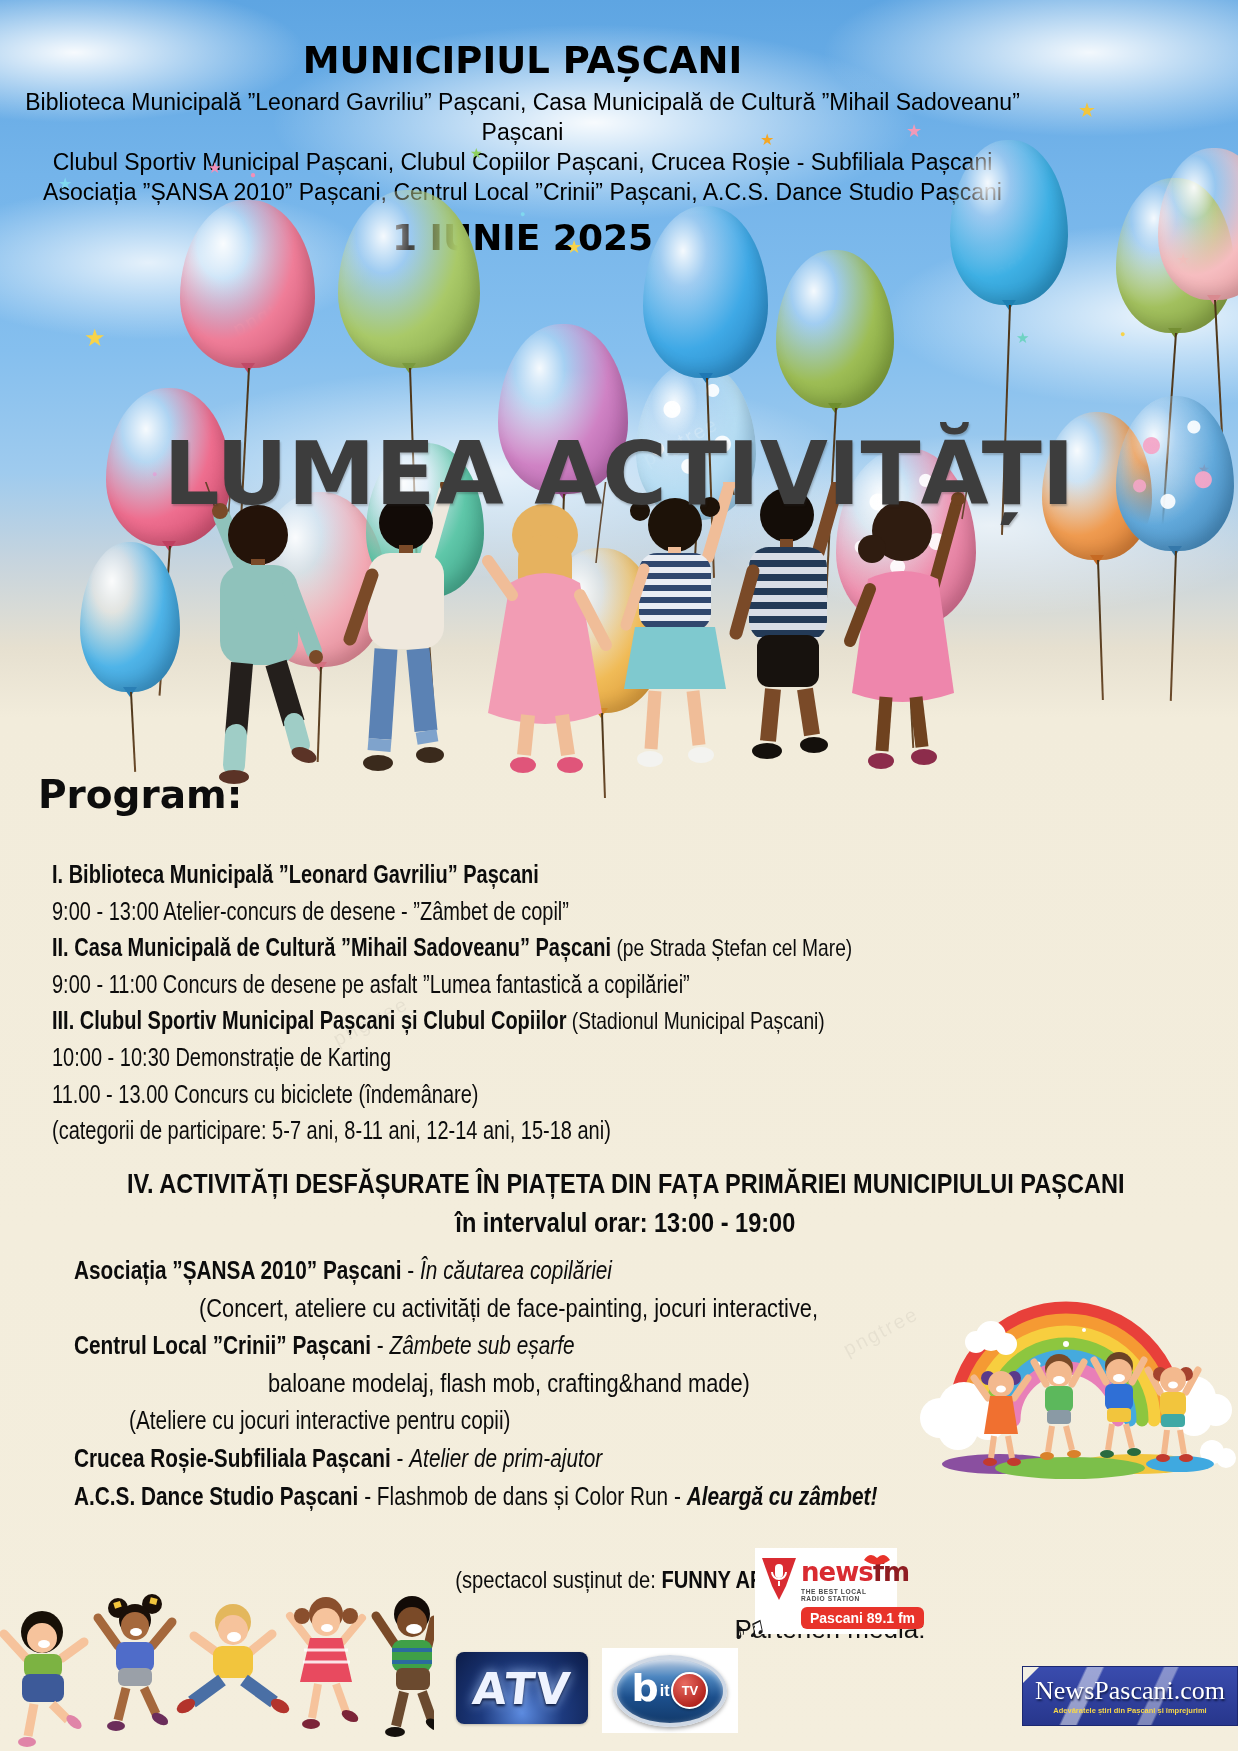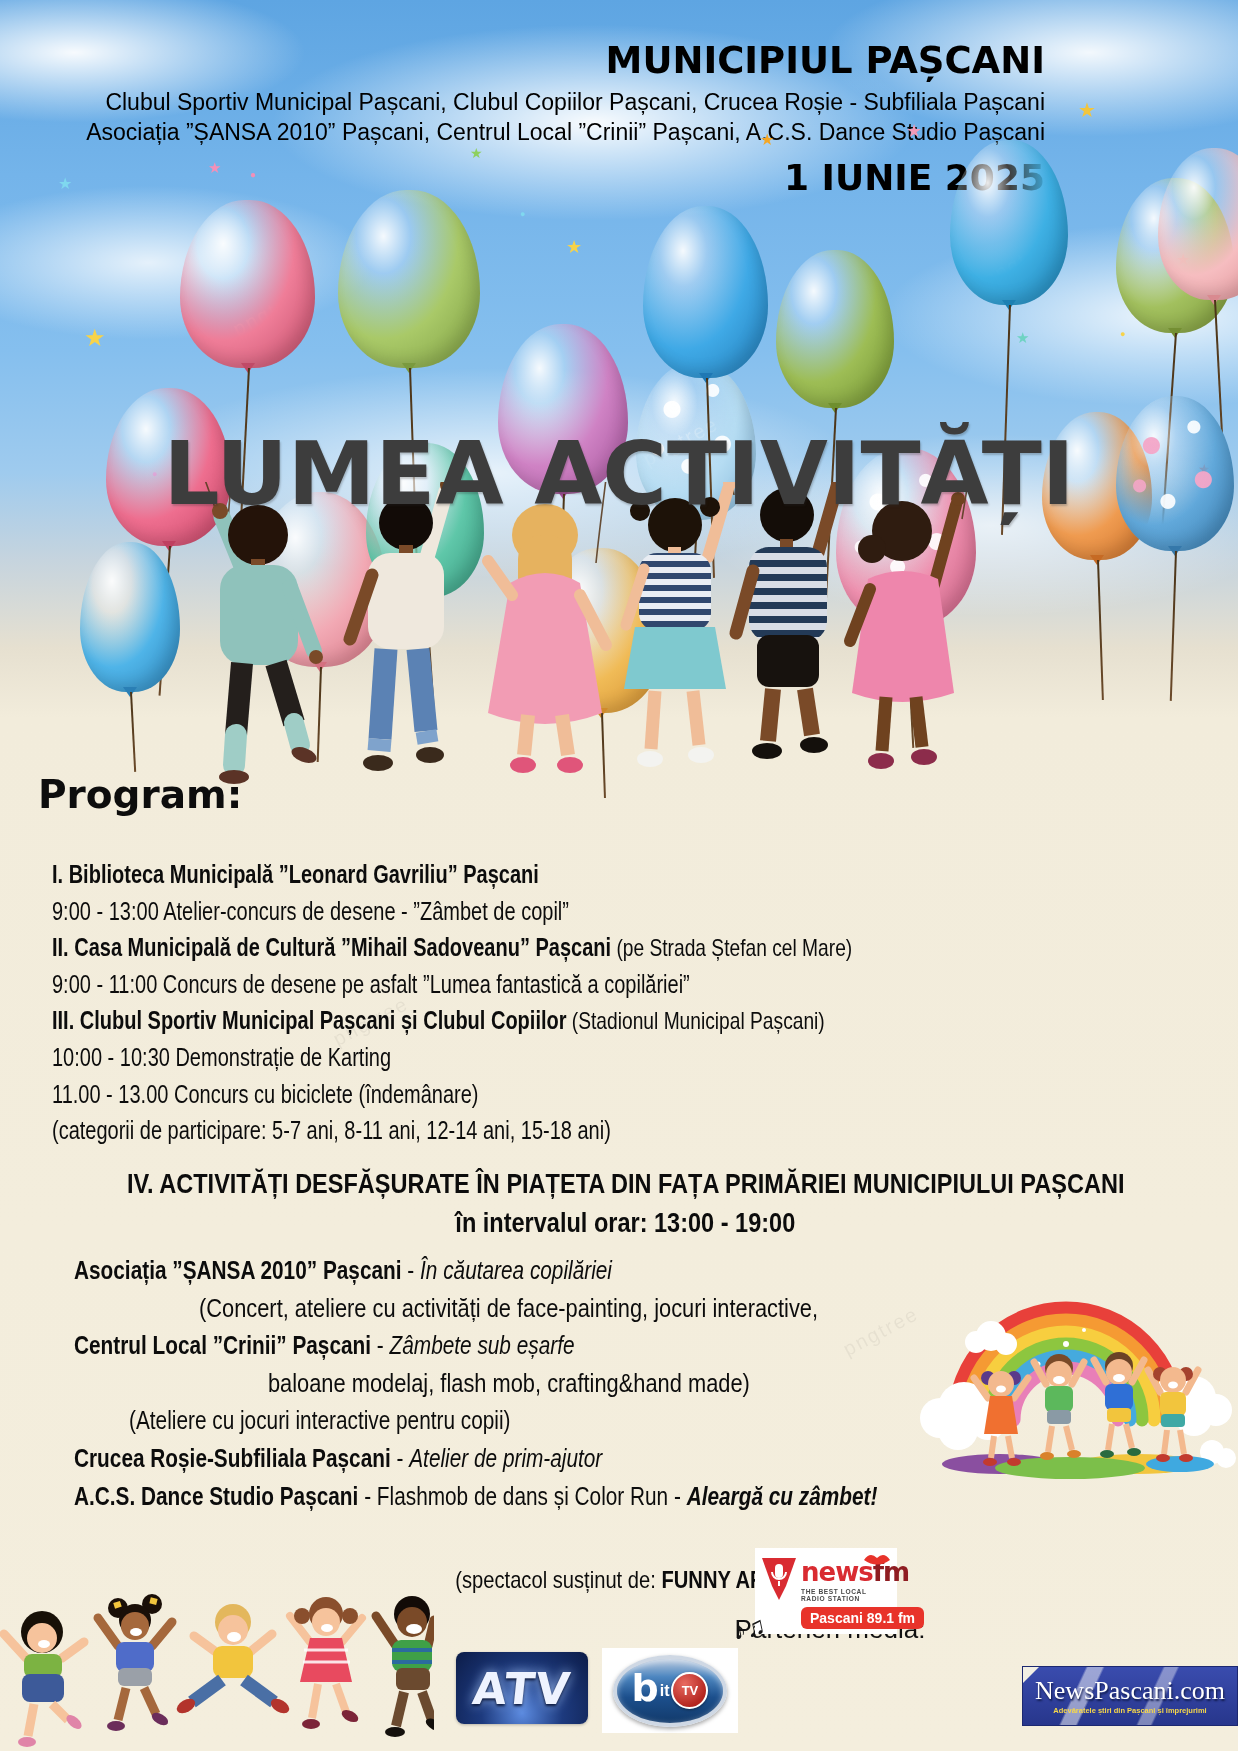--- a/index.html
+++ b/index.html
@@ -17,21 +17,21 @@
       radial-gradient(ellipse 420px 130px at 80% 30%, rgba(255,255,255,.7), rgba(255,255,255,0) 70%),
       linear-gradient(180deg,#5ea5e2 0%,#74b4ea 10%,#85bfee 20%,#9fcbee 27%,#c6d4de 32%,#e6e0d0 37%,#f2ecdb 41%,#f4eedd 100%);
   }
   .abs{position:absolute;}
   .cnd{display:inline-block;transform:scaleX(.8);transform-origin:0 50%;white-space:nowrap;}
   .cndc{display:inline-block;transform:scaleX(.84);transform-origin:50% 50%;white-space:nowrap;}
   .b{font-weight:bold;}
   .i{font-style:italic;}
 
   
-  .hdr{left:0;top:40px;width:1045px;text-align:right;color:#000;}
+  .hdr{left:0;top:40px;width:1045px;text-align:center;color:#000;}
   .hdr .muni{font-family:"DejaVu Sans",sans-serif;font-size:37px;font-weight:bold;line-height:42px;}
   .hdr .orgs{font-size:23px;line-height:30px;margin-top:5px;}
   .hdr .date{font-family:"DejaVu Sans",sans-serif;font-size:36px;font-weight:bold;margin-top:10px;}
 
   
   .bigtitle{
     left:0;top:422px;width:1238px;text-align:center;z-index:6;
     font-family:"DejaVu Sans",sans-serif;font-weight:bold;font-size:88px;letter-spacing:0px;
     color:#3d3d3d;text-shadow:1px 2px 2px rgba(40,40,40,.25);
   }
@@ -131,20 +131,21 @@
 
   <span class="wm" style="left:230px;top:300px;color:rgba(255,255,255,.30)">pngtree</span>
   <span class="wm" style="left:640px;top:430px;color:rgba(255,255,255,.28)">pngtree</span>
   <span class="wm" style="left:980px;top:250px;color:rgba(255,255,255,.28)">pngtree</span>
   <span class="wm" style="left:330px;top:1010px;color:rgba(0,0,0,.05)">pngtree</span>
   <span class="wm" style="left:840px;top:1320px;color:rgba(0,0,0,.05)">pngtree</span>
 
   <div class="abs hdr">
     <div class="muni">MUNICIPIUL PAȘCANI</div>
     <div class="orgs">
+      <div>Biblioteca Municipală ”Leonard Gavriliu” Pașcani, Casa Municipală de Cultură ”Mihail Sadoveanu” Pașcani</div>
       <div>Clubul Sportiv Municipal Pașcani, Clubul Copiilor Pașcani, Crucea Roșie - Subfiliala Pașcani</div>
       <div>Asociația ”ȘANSA 2010” Pașcani, Centrul Local ”Crinii” Pașcani, A.C.S. Dance Studio Pașcani</div>
     </div>
     <div class="date">1 IUNIE 2025</div>
   </div>
 
   <span class="cf" style="left:84px;top:326px;color:#f7d34a;font-size:24px">★</span>
   <span class="cf" style="left:58px;top:176px;color:#7fd8ef;font-size:16px">★</span>
   <span class="cf" style="left:208px;top:160px;color:#f290b8;font-size:15px">★</span>
   <span class="cf" style="left:470px;top:146px;color:#8ed05e;font-size:14px">★</span>

